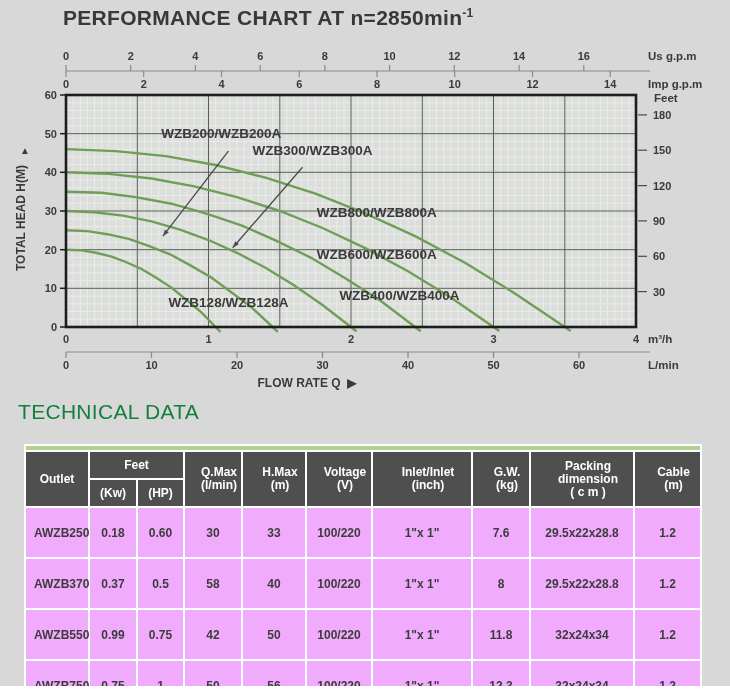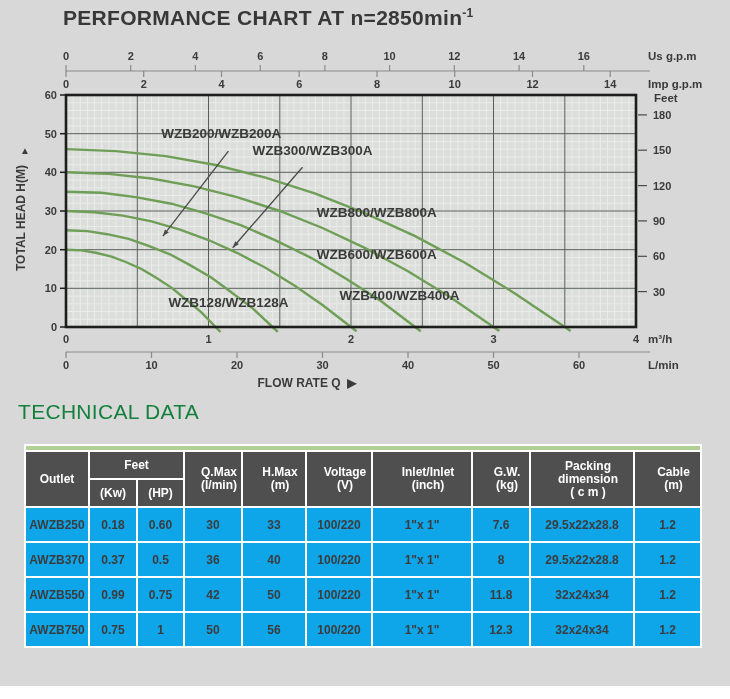--- a/index.html
+++ b/index.html
@@ -11,21 +11,21 @@
   #chart-svg text{font-family:"Liberation Sans",sans-serif;font-weight:bold;fill:#3a3a3a;}
   #chart-svg .tick{font-size:11px;}
   #chart-svg .unit{font-size:11.5px;}
   #chart-svg .clabel{font-size:13.5px;}
   #chart-svg .axtitle{font-size:12px;}
   .section-title{position:absolute;left:18px;top:400px;font-size:21px;font-weight:normal;color:#15803d;letter-spacing:0.3px;}
   .tablewrap{position:absolute;left:24px;top:444px;background:#ffffff;display:inline-block;}
   .greenbar{height:4px;margin:2px 2px 0 2px;}
   table{border-collapse:separate;border-spacing:2px;table-layout:fixed;width:678px;}
   th{background:#4f4f4f;color:#ffffff;font-size:12px;font-weight:bold;text-align:center;line-height:13px;padding:0;}
-  td{background:#0ea5e9;color:#3c3c3c;font-size:12px;font-weight:bold;text-align:center;height:33px;padding:0;}
+  td{background:#f0abfc;color:#3c3c3c;font-size:12px;font-weight:bold;text-align:center;height:33px;padding:8px;}
   thead tr{height:26px;}
   th span{display:block;padding-left:12px;}
 </style>
 </head>
 <body>
 
 <div class="canvas" style="background: rgb(216, 216, 216);">
 
   <div class="page-title"><span>PERFORMANCE CHART AT n=2850min</span><sup>-1</sup></div>
 
@@ -326,21 +326,21 @@
           <td>100/220</td>
           <td>1"x 1"</td>
           <td>7.6</td>
           <td>29.5x22x28.8</td>
           <td>1.2</td>
         </tr>
         <tr>
           <td>AWZB370</td>
           <td>0.37</td>
           <td>0.5</td>
-          <td>36</td>
+          <td>58</td>
           <td>40</td>
           <td>100/220</td>
           <td>1"x 1"</td>
           <td>8</td>
           <td>29.5x22x28.8</td>
           <td>1.2</td>
         </tr>
         <tr>
           <td>AWZB550</td>
           <td>0.99</td>

